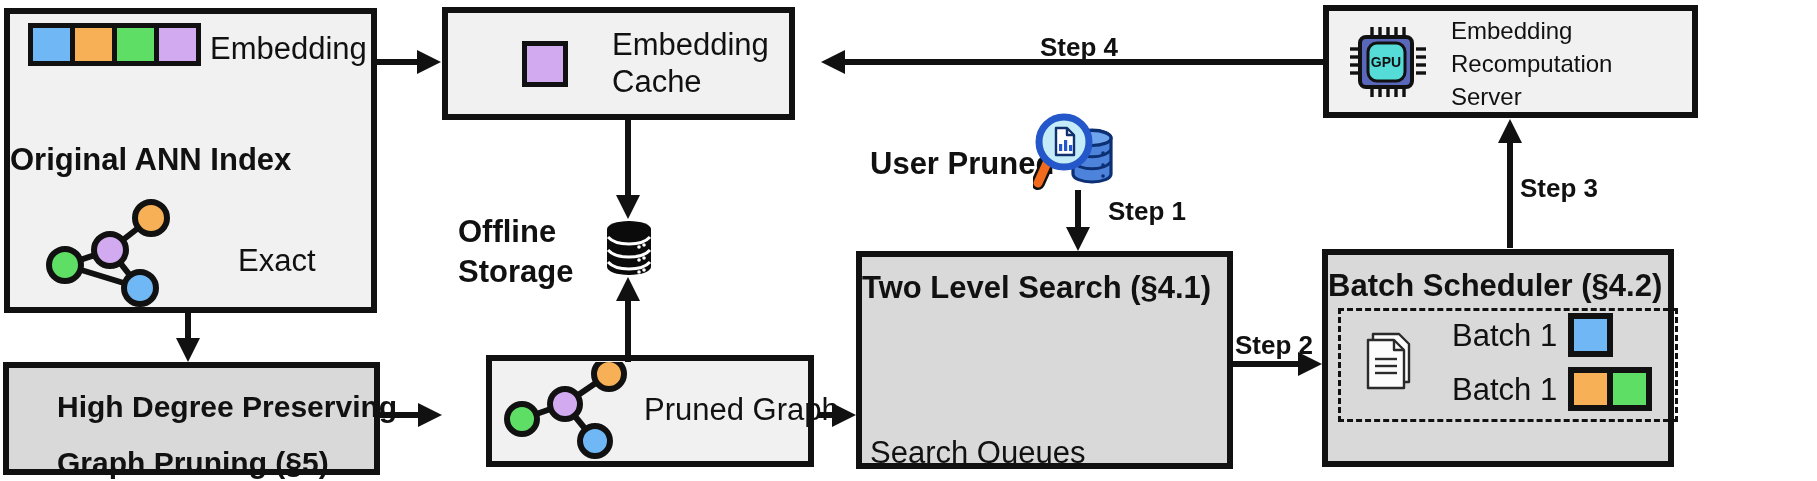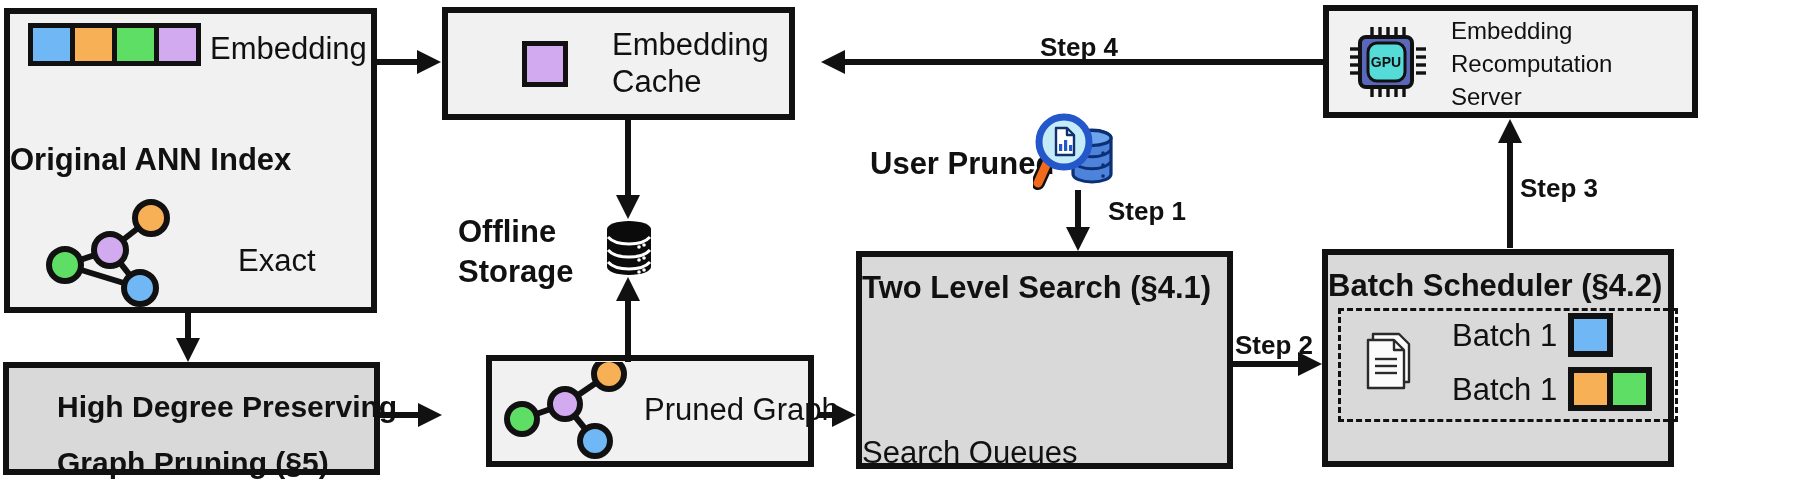--- a/index.html
+++ b/index.html
@@ -130,21 +130,21 @@
     <path d="M34,16 v7 h7" fill="none" stroke="#10306E" stroke-width="2.4" stroke-linejoin="round"></path>
     <g fill="#2457C9">
       <rect x="26" y="32" width="3.2" height="7"></rect>
         <rect x="31" y="28" width="3.2" height="11"></rect>
         <rect x="36" y="33" width="3.2" height="6"></rect>
     </g>
   </svg>
 
   <div class="box dark" style="left:856px;top:251px;width:377px;height:218px;">
     <div class="label fs31 bold center" style="left:0;top:12px;width:100%;">Two Level Search (§4.1)</div>
-    <div class="label fs31 center" style="left:0;top:177px;width:100%;">Search Queues</div>
+    <div class="label fs31 center" style="left:0;top:177px;width:100%;padding-left:8px;">Search Queues</div>
   </div>
 
   <div class="box dark" style="left:1322px;top:249px;width:352px;height:218px;">
     <div class="label fs31 bold center" style="left:0;top:12px;width:100%;">Batch Scheduler (§4.2)</div>
     <div class="dashed" style="left:10px;top:53px;width:340px;height:114px;">
       <svg style="position:absolute;left:22px;top:20px;" width="54" height="62" viewBox="0 0 54 62">
         <path d="M10,3 h26 l10,10 v38 h-36 z" fill="#fcfcfc" stroke="#2a2a2a" stroke-width="2.4" stroke-linejoin="round"></path>
         <path d="M5,9 h26 l10,10 v38 h-36 z" fill="#fcfcfc" stroke="#2a2a2a" stroke-width="2.4" stroke-linejoin="round"></path>
         <path d="M31,9 v10 h10" fill="none" stroke="#2a2a2a" stroke-width="2.4" stroke-linejoin="round"></path>
         <g stroke="#2a2a2a" stroke-width="2.4">

